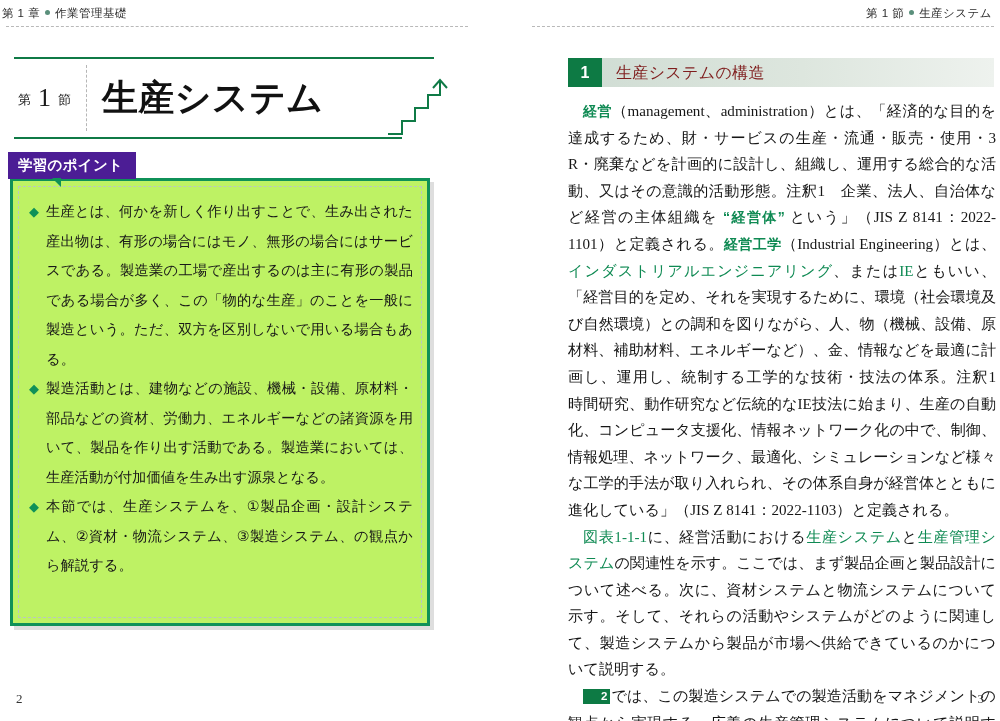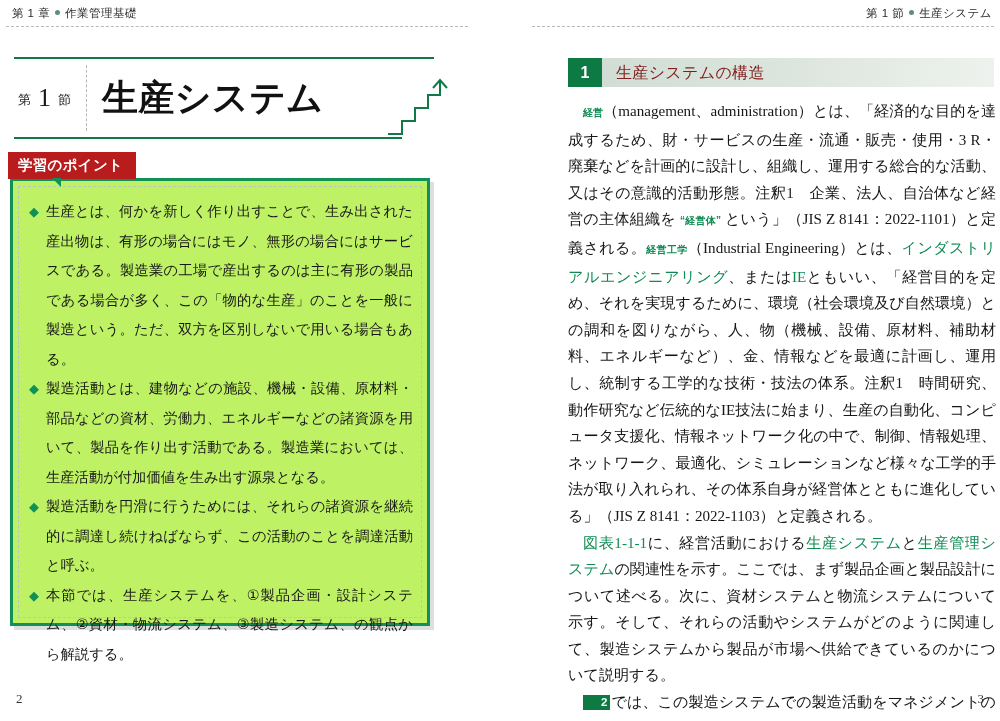--- a/index.html
+++ b/index.html
@@ -19,21 +19,21 @@
   
   .runhead {
     position: absolute;
     top: 6px;
     font-size: 11.5px;
     letter-spacing: .04em;
     color: #2b2b2b;
     font-family: "Liberation Sans", "DejaVu Sans", sans-serif;
     white-space: nowrap;
   }
-  .runhead.left  { left: 12px; }
+  .runhead.left  { left: 2px; }
   .runhead.right { right: 8px; }
   .runhead .dot {
     display: inline-block;
     width: 5px; height: 5px;
     border-radius: 50%;
     background: #5a8f7b;
     margin: 0 5px;
     vertical-align: 2px;
   }
   .rule-dashed {
@@ -100,21 +100,21 @@
   }
   .lpbox .inner-dash {
     position: absolute;
     inset: 5px;
     border: 1px dashed #b9c6c2;
     pointer-events: none;
   }
   .lptab {
     position: absolute;
     left: 8px; top: 152px;
-    background: #b91c1c;
+    background: #4c1d95;
     color: #fff;
     font-family: "Liberation Sans","DejaVu Sans",sans-serif;
     font-weight: 700;
     font-size: 14.5px;
     letter-spacing: .02em;
     padding: 4px 13px 5px 10px;
     z-index: 3;
     line-height: 1.25;
   }
   .lptab::after {
@@ -190,21 +190,21 @@
     margin: 0;
     font-family: "Liberation Serif","DejaVu Serif",serif;
     font-size: 15.1px;
     line-height: 26.6px;
     text-align: justify;
     text-justify: inter-ideograph;
     color: #161616;
   }
   .bodycol p.ind { text-indent: 15px; }
   .g  { color: #0f8a53; }
-  .gb { color: #0f8a53; font-weight: 700; font-family:"Liberation Sans","DejaVu Sans",sans-serif; font-size:10px; }
+  .gb { color: #0f8a53; font-weight: 700; font-family:"Liberation Sans","DejaVu Sans",sans-serif; font-size:14px; }
   .numbox {
     display: inline-block;
     background: #0d7a44;
     color: #fff;
     font-family: "Liberation Sans","DejaVu Sans",sans-serif;
     font-size: 11.5px;
     font-weight: 700;
     line-height: 13px;
     padding: 1px 3px;
     margin-right: 1px;
@@ -248,21 +248,20 @@
       </svg>
     </div>
 
     <div class="lptab">学習のポイント</div>
 
     <div class="lpbox">
       <div class="inner-dash"></div>
       <ul class="lplist">
         <li>生産とは、何かを新しく作り出すことで、生み出された産出物は、有形の場合にはモノ、無形の場合にはサービスである。製造業の工場で産出するのは主に有形の製品である場合が多く、この「物的な生産」のことを一般に製造という。ただ、双方を区別しないで用いる場合もある。</li>
         <li>製造活動とは、建物などの施設、機械・設備、原材料・部品などの資材、労働力、エネルギーなどの諸資源を用いて、製品を作り出す活動である。製造業においては、生産活動が付加価値を生み出す源泉となる。</li>
-        <li>製造活動を円滑に行うためには、それらの諸資源を継続的に調達し続けねばならず、この活動のことを調達活動と呼ぶ。</li>
         <li>本節では、生産システムを、①製品企画・設計システム、②資材・物流システム、③製造システム、の観点から解説する。</li>
 
       </ul>
     </div>
 
     <div class="folio left">2</div>
   </div>
 
   <div class="rightpage"></div>
 

